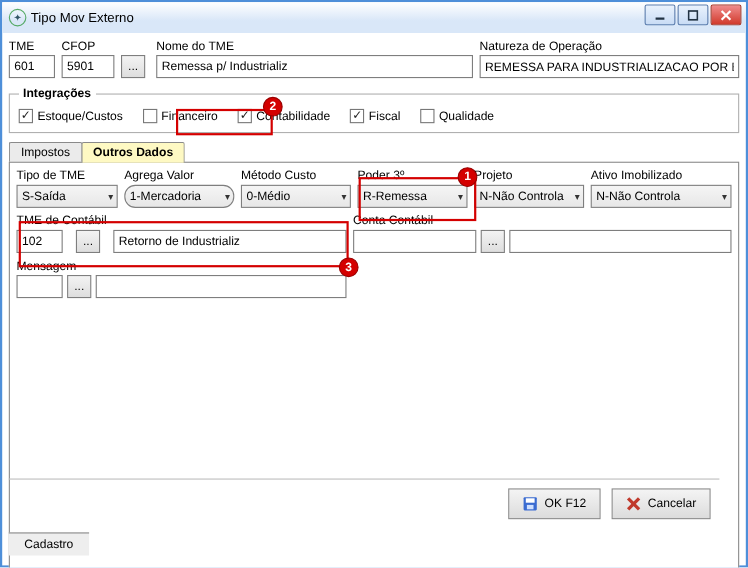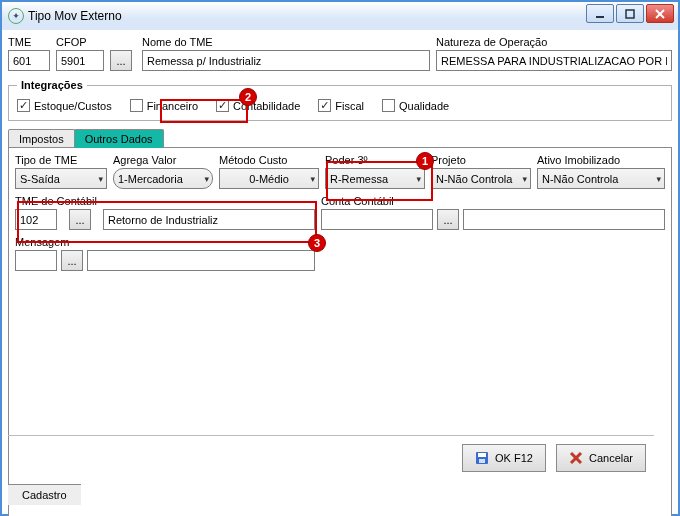--- a/index.html
+++ b/index.html
@@ -26,21 +26,21 @@
   .btn-elps{width:22px;height:21px;border:1px solid #7e7e7e;background:linear-gradient(#f3f3f3,#dedede);font:inherit;display:flex;align-items:center;justify-content:center;cursor:pointer}
   fieldset.integ{margin:8px 0 4px 0;border:1px solid #b0b0b0;padding:8px 8px 8px 8px}
   fieldset.integ legend{font-weight:bold;padding:0 4px}
   .chkrow{display:flex;align-items:center;gap:18px}
   .chk{display:flex;align-items:center;gap:4px}
   .checkbox{width:13px;height:13px;border:1px solid #777;background:#fff;display:inline-flex;align-items:center;justify-content:center}
   .checkbox.checked:after{content:"✓";font-size:11px;line-height:1;color:#222}
   
   .tabstrip{display:flex;align-items:flex-end;height:22px;margin-top:4px}
   .tab{border:1px solid #8a8a8a;border-bottom:none;padding:3px 10px;background:#ebebeb;border-radius:2px 2px 0 0;position:relative;top:1px;margin-right:-1px;cursor:pointer}
-  .tab.active{background:#14b8a6;z-index:2;font-weight:normal}
+  .tab.active{background:#fef9c3;z-index:2;font-weight:bold}
   .tabbody{border:1px solid #8a8a8a;background:#fff;padding:6px 6px 10px 6px;height:410px;position:relative}
   
   .sel{appearance:none;-webkit-appearance:none;background:linear-gradient(#f5f5f5,#e7e7e7);position:relative}
   .selwrap{position:relative}
   .selwrap .caret{position:absolute;right:4px;top:50%;transform:translateY(-50%);pointer-events:none;font-size:9px;color:#333}
   
   .bottombar{position:absolute;bottom:28px;left:0;right:18px;border-top:1px solid #bdbdbd;padding:8px 8px 8px 0;display:flex;justify-content:flex-end;gap:10px}
   .bigbtn{height:28px;border:1px solid #8a8a8a;background:linear-gradient(#f4f4f4,#dcdcdc);padding:0 12px;display:flex;align-items:center;gap:6px;cursor:pointer;font:inherit}
   .bigbtn .ico{width:14px;height:14px;display:inline-block}
   .statusbar{position:absolute;bottom:0;left:0;right:0;height:24px}
@@ -134,21 +134,21 @@
         <div class="fld" style="width:92px">
           <span class="lbl">Tipo de TME</span>
           <div class="selwrap"><input class="sel" style="width: 100%;" value="S-Saída"><span class="caret">▾</span></div>
         </div>
         <div class="fld" style="width:100px">
           <span class="lbl">Agrega Valor</span>
           <div class="selwrap"><input class="sel" style="width: 100%; border-radius: 10px;" value="1-Mercadoria"><span class="caret">▾</span></div>
         </div>
         <div class="fld" style="width:100px">
           <span class="lbl">Método Custo</span>
-          <div class="selwrap"><input class="sel" style="width: 100%; text-align: center;" value="0-Médio"><span class="caret">▾</span></div>
+          <div class="selwrap"><input class="sel" style="width: 100%;" value="0-Médio"><span class="caret">▾</span></div>
         </div>
         <div class="fld" style="width:100px">
           <span class="lbl">Poder 3º</span>
           <div class="selwrap"><input class="sel" style="width: 100%;" value="R-Remessa"><span class="caret">▾</span></div>
         </div>
         <div class="fld" style="width:100px">
           <span class="lbl">Projeto</span>
           <div class="selwrap"><input class="sel" style="width: 100%;" value="N-Não Controla"><span class="caret">▾</span></div>
         </div>
         <div class="fld" style="flex:1">

